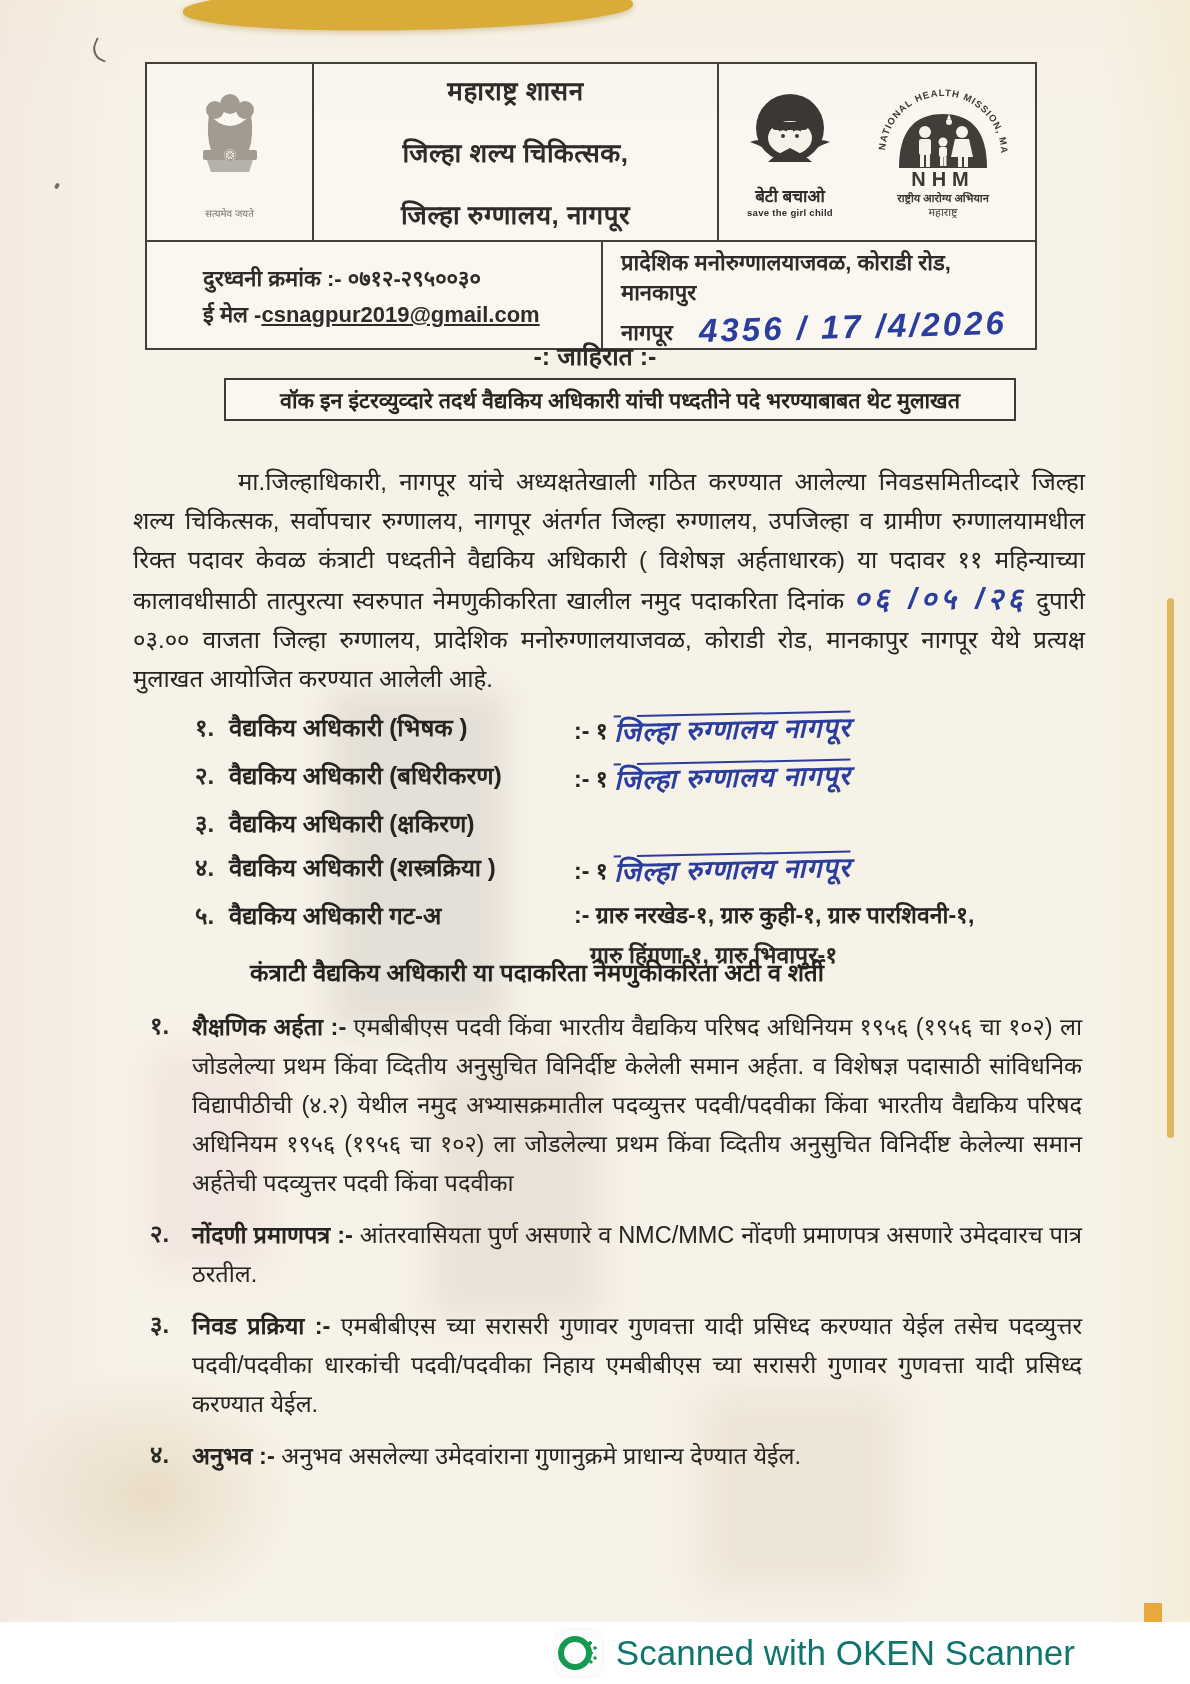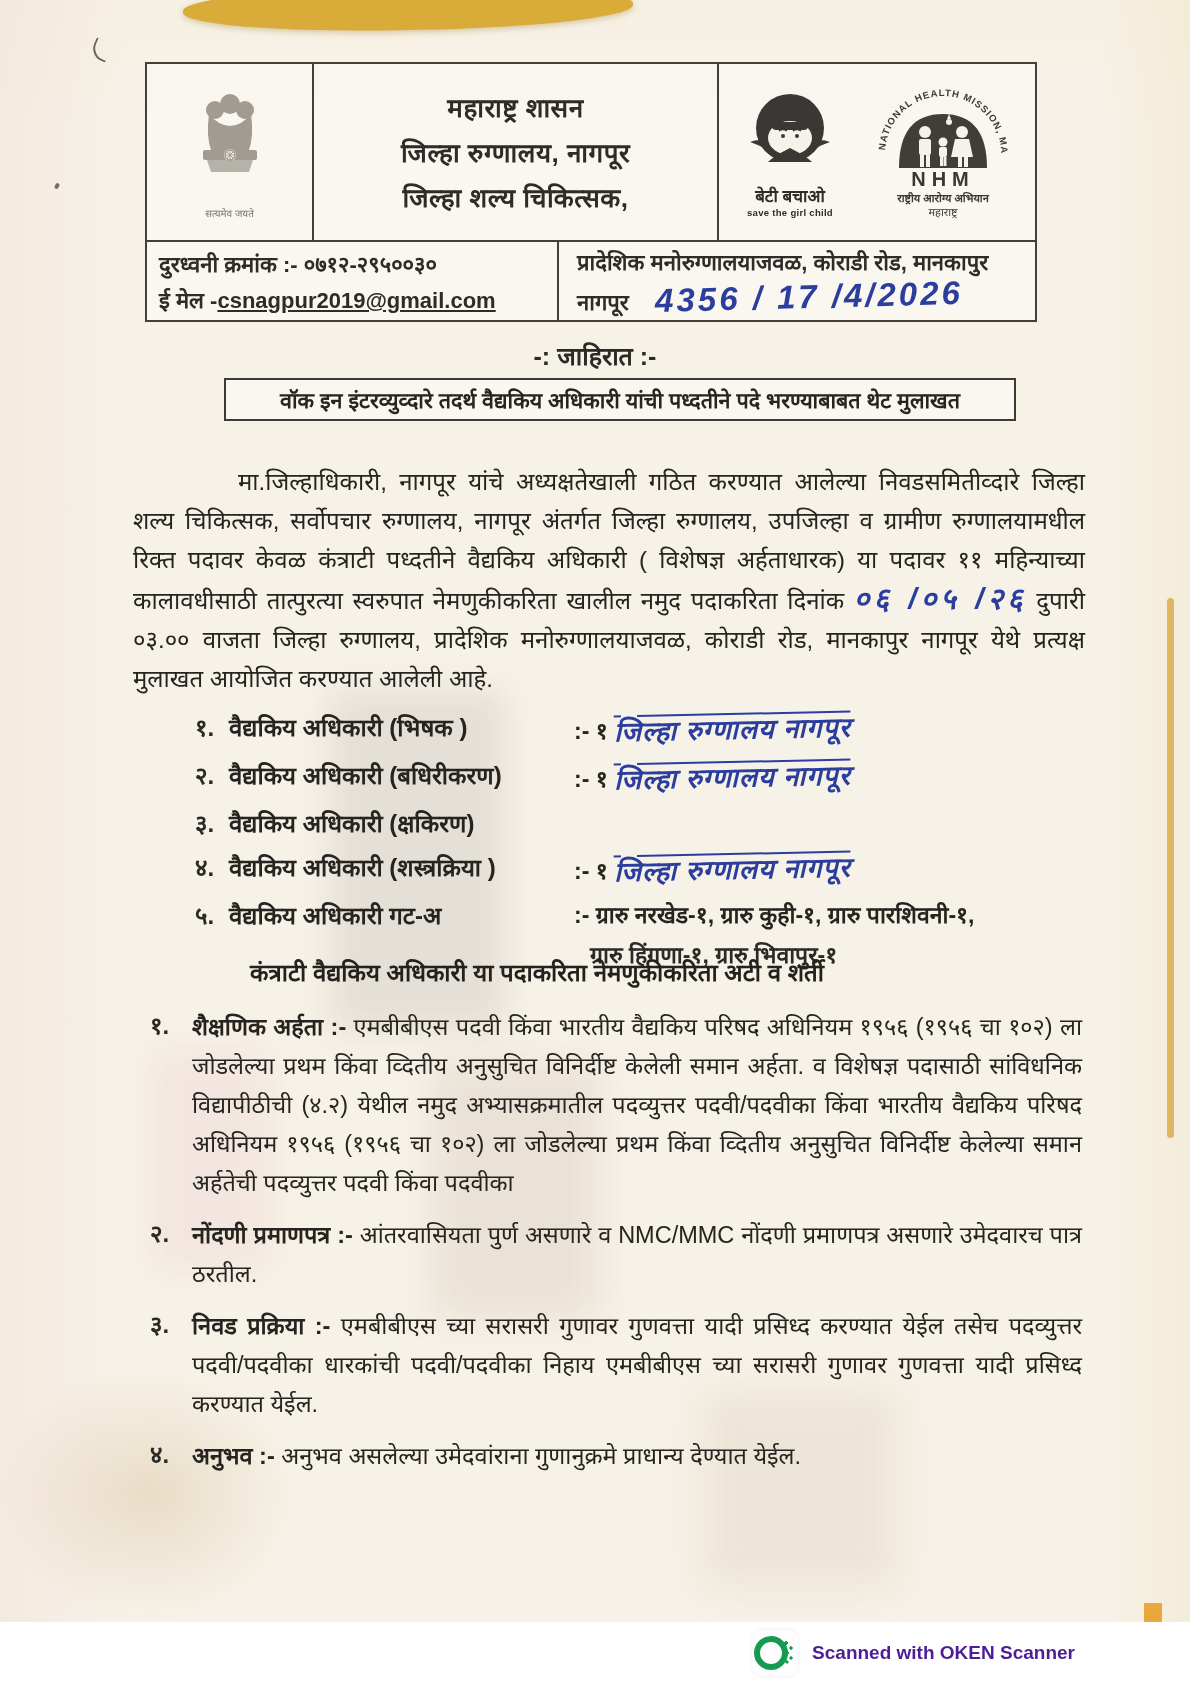--- a/index.html
+++ b/index.html
@@ -26,24 +26,24 @@
   .shade-band1{position:absolute;left:330px;top:690px;width:175px;height:340px;background:rgba(188,182,174,.30);filter:blur(16px);}
   .shade-band2{position:absolute;left:430px;top:1060px;width:170px;height:260px;background:rgba(205,188,172,.28);filter:blur(18px);}
   .shade-band3{position:absolute;left:700px;top:1390px;width:200px;height:200px;background:rgba(214,200,176,.30);filter:blur(20px);}
   .shade-bottomleft{position:absolute;left:0;bottom:60px;width:300px;height:260px;background:radial-gradient(closest-side,rgba(216,194,158,.45),rgba(216,194,158,0));}
   .shade-pink{position:absolute;left:150px;top:1050px;width:120px;height:220px;background:rgba(231,196,200,.25);filter:blur(18px);}
 
   
   .hdr{position:absolute;left:145px;top:62px;width:888px;border:2.5px solid #43403a;background:rgba(255,255,255,.35);}
   .hdr-row1{display:flex;height:176px;border-bottom:2px solid #43403a;}
   .hdr-c1{width:165px;border-right:2px solid #43403a;display:flex;flex-direction:column;align-items:center;justify-content:center;}
-  .hdr-c2{width:403px;border-right:2px solid #43403a;display:flex;flex-direction:column;align-items:center;justify-content:center;gap:9px;}
+  .hdr-c2{width:403px;border-right:2px solid #43403a;display:flex;flex-direction:column;align-items:center;justify-content:center;gap:26px;}
   .hdr-c3{flex:1;display:flex;align-items:center;justify-content:center;gap:6px;}
   .hdr-row2{display:flex;min-height:74px;}
-  .hdr-c4{width:388px;border-right:2px solid #43403a;padding:6px 10px 6px 12px;display:flex;flex-direction:column;justify-content:center;gap:6px;}
+  .hdr-c4{width:388px;border-right:2px solid #43403a;padding:6px 10px 6px 12px;display:flex;flex-direction:column;justify-content:center;gap:6px;margin-left:44px;}
   .hdr-c5{flex:1;padding:4px 8px 2px 18px;}
   .org-line{font-size:26px;font-weight:600;color:#2e2c28;letter-spacing:.5px;}
   .emblem-cap{font-size:10px;color:#7a746b;margin-top:6px;}
   .contact-line{font-size:22px;font-weight:600;color:#2e2c28;}
   .u{text-decoration:underline;}
   .addr-line{font-size:22px;font-weight:600;color:#2e2c28;}
   .city-row{display:flex;align-items:flex-end;gap:26px;margin-top:2px;}
   .hw{color:#2b3e9e;}
   .hw-outward{font-size:33px;font-weight:600;letter-spacing:3px;transform:rotate(-1.5deg);display:inline-block;font-style:italic;}
 
@@ -81,21 +81,21 @@
   .footer{position:absolute;left:0;bottom:0;width:100%;height:62px;background:#ffffff;display:flex;align-items:center;justify-content:flex-end;padding-right:115px;box-sizing:border-box;gap:14px;}
   .oken-tile{width:46px;height:46px;border-radius:10px;background:#fdfdfd;box-shadow:0 0 4px rgba(0,0,0,.08);display:flex;align-items:center;justify-content:center;position:relative;}
   .oken-o{width:22px;height:22px;border:6px solid #169a52;border-radius:50%;margin-right:8px;}
   .oken-dots{position:absolute;right:4px;top:10px;width:10px;height:26px;
     background:
       radial-gradient(circle at 2px 3px,#169a52 1.6px,transparent 2px),
       radial-gradient(circle at 7px 8px,#169a52 1.4px,transparent 2px),
       radial-gradient(circle at 3px 13px,#169a52 1.6px,transparent 2px),
       radial-gradient(circle at 7px 18px,#169a52 1.3px,transparent 2px),
       radial-gradient(circle at 3px 22px,#169a52 1.2px,transparent 2px);}
-  .footer-text{font-size:19px;font-weight:700;color:#4c1d95;}
+  .footer-text{font-size:35px;font-weight:400;color:#0f766e;}
 </style>
 </head>
 <body>
 
 <div class="page">
 
   <div class="blob-top"></div>
   <div class="strip-right"></div>
   <div class="square-orange"></div>
   <div class="mark-curve"></div>
@@ -119,22 +119,22 @@
             <circle cx="39" cy="71" r="6" fill="#f4efe6"></circle>
             <circle cx="39" cy="71" r="5" fill="none" stroke="#928c82" stroke-width="1.4"></circle>
             <path d="M39 66 V76 M34 71 H44 M35.5 67.5 L42.5 74.5 M42.5 67.5 L35.5 74.5" stroke="#928c82" stroke-width="1"></path>
             <path d="M16 76 L62 76 L58 88 L20 88 Z" opacity="0.75"></path>
           </g>
         </svg>
         <div class="emblem-cap">सत्यमेव जयते</div>
       </div>
       <div class="hdr-c2">
         <div class="org-line">महाराष्ट्र शासन</div>
+        <div class="org-line">जिल्हा शल्य चिकित्सक,</div>
         <div class="org-line">जिल्हा रुग्णालय, नागपूर</div>
-        <div class="org-line">जिल्हा शल्य चिकित्सक,</div>
       </div>
       <div class="hdr-c3">
         <div class="logo-bb">
           <svg width="96" height="96" viewBox="0 0 96 96">
             <circle cx="48" cy="42" r="34" fill="#3a3734"></circle>
             <ellipse cx="48" cy="52" rx="22" ry="17" fill="#f6f2ea"></ellipse>
             <path d="M26 38 Q48 20 70 38 Q64 26 48 24 Q32 26 26 38 Z" fill="#3a3734"></path>
             <rect x="30" y="36" width="36" height="8" rx="4" fill="#3a3734"></rect>
             <circle cx="41" cy="50" r="2" fill="#3a3734"></circle>
             <circle cx="55" cy="50" r="2" fill="#3a3734"></circle>

